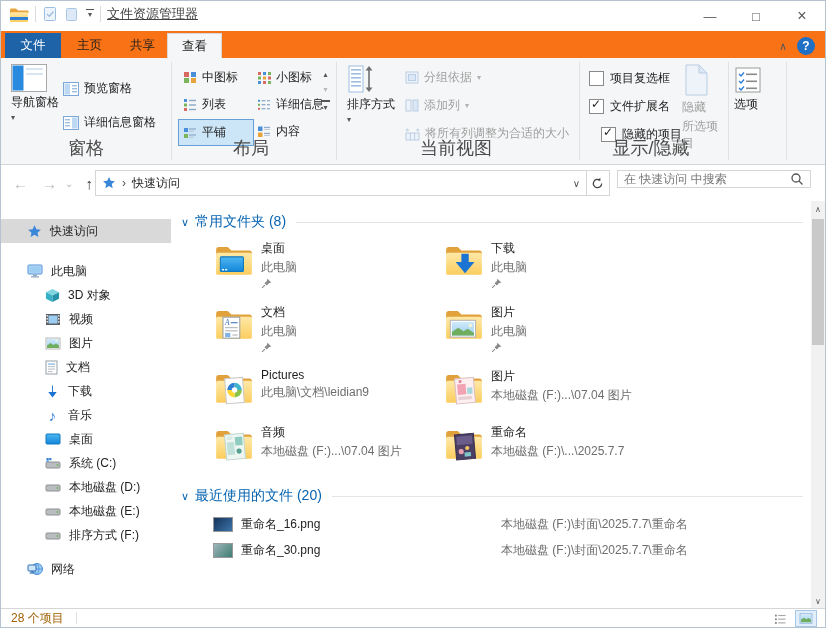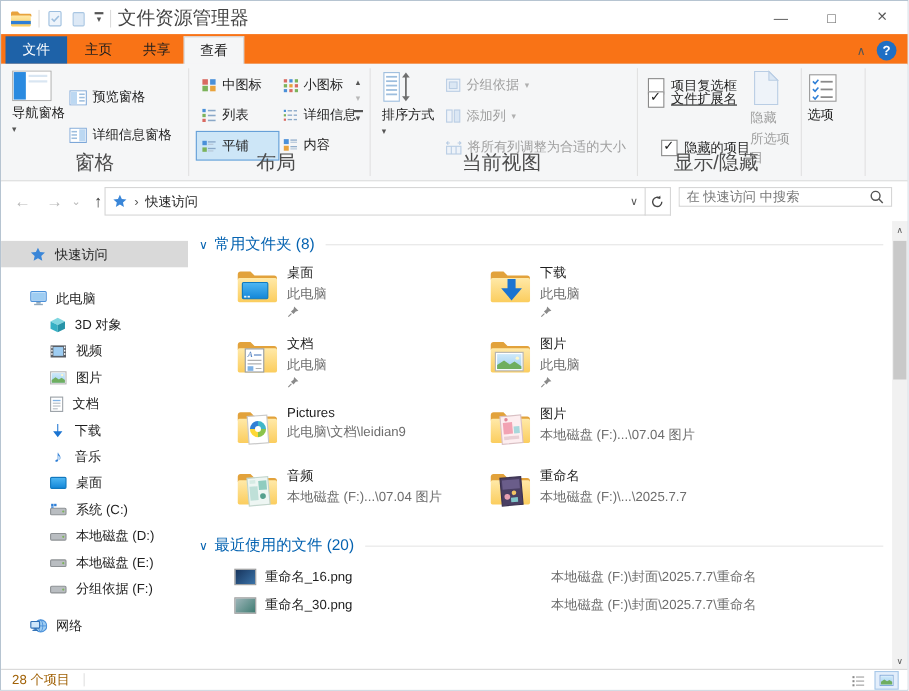--- a/index.html
+++ b/index.html
@@ -3,21 +3,21 @@
 <meta charset="utf-8">
 <style>
   html,body{margin:0;padding:0;}
   body{width:826px;height:628px;position:relative;background:#fff;
        font-family:"Liberation Sans","DejaVu Sans",sans-serif;font-size:12px;color:#1e1e1e;overflow:hidden;}
   .window{position:absolute;inset:0;border:1px solid #b6c4d1;box-sizing:border-box;background:#fff;}
   
   .titlebar{position:absolute;left:0;top:0;right:0;height:30px;background:#fff;}
   .qat{position:absolute;left:8px;top:4px;display:flex;align-items:center;gap:6px;}
   .qat .sep{width:1px;height:16px;background:#dcdcdc;}
-  .win-title{color:#444;font-size:17px;}
+  .win-title{color:#444;font-size:13px;text-decoration:underline;}
   .winctl{position:absolute;top:0;right:0;display:flex;}
   .winctl .btn{width:46px;height:30px;display:flex;align-items:center;justify-content:center;color:#5a5a5a;font-size:13px;}
   
   .tabrow{position:absolute;left:0;top:30px;right:0;height:27px;background:#f97316;border-bottom:1px solid #d8d8d8;}
   .tab-file{position:absolute;left:4px;top:2px;width:56px;height:25px;background:#1e62a8;color:#fff;
             display:flex;align-items:center;justify-content:center;font-size:12.5px;}
   .tab{position:absolute;top:2px;height:25px;padding:0 14px;display:flex;align-items:center;color:#1e1e1e;font-size:12.5px;}
   .tab.active{background:#f5f6f7;border:1px solid #d8d8d8;border-bottom:none;}
   .ribbon-ctl{position:absolute;top:36px;display:flex;align-items:center;gap:10px;right:10px;}
   .chev-collapse{color:#555;font-size:11px;}
@@ -337,21 +337,21 @@
           <line x1="9.6" y1="6" x2="9.6" y2="13" stroke="#b9cde4"></line>
         </svg>
       <span>将所有列调整为合适的大小</span>
     </div>
     <div class="grouplabel" style="left:395px;width:120px;">当前视图</div>
 
     <div class="cbrow" style="left:588px;top:12px;">
       <span class="cb"></span>
       <span>项目复选框</span>
     </div>
-    <div class="cbrow" style="left:588px;top:24px;text-decoration:underline;">
+    <div class="cbrow" style="left:588px;top:40px;">
       <span class="cb checked"></span>
       <span>文件扩展名</span>
     </div>
     <div class="cbrow" style="left:600px;top:68px;">
       <span class="cb checked"></span>
       <span>隐藏的项目</span>
     </div>
     <div class="bigbtn disabled" style="left:681px;top:5px;width:46px;">
       <span>
         <svg width="28" height="34" viewBox="0 0 28 34">
@@ -502,21 +502,21 @@
           <rect x="1" y="4" width="14" height="6" rx="1" fill="#b9bdc1" stroke="#8d9194"></rect>
           <circle cx="12.5" cy="7" r="1" fill="#7cb35b"></circle>
         </svg>
       <span class="lbl">本地磁盘 (E:)</span>
     </div>
     <div class="side-item lvl1">
       <svg width="16" height="12" viewBox="0 0 16 12">
           <rect x="1" y="4" width="14" height="6" rx="1" fill="#b9bdc1" stroke="#8d9194"></rect>
           <circle cx="12.5" cy="7" r="1" fill="#7cb35b"></circle>
         </svg>
-      <span class="lbl">分组依据 (F:)</span>
+      <span class="lbl">排序方式 (F:)</span>
     </div>
     <div class="side-item lvl0 gap10">
       <svg width="16" height="14" viewBox="0 0 16 14">
           <circle cx="10" cy="7" r="5.5" fill="#9ecdf2" stroke="#4a90d9"></circle>
           <path d="M4.5 7 h11 M10 1.5 c-2.5 2-2.5 9 0 11 M10 1.5 c2.5 2 2.5 9 0 11" stroke="#4a90d9" fill="none" stroke-width=".8"></path>
           <rect x="1" y="3" width="8" height="6" rx=".8" fill="#cfe6f9" stroke="#2f6fb4"></rect>
           <rect x="3.5" y="9.3" width="3" height="1.2" fill="#2f6fb4"></rect>
           <rect x="2.5" y="10.6" width="5" height="1" fill="#2f6fb4"></rect>
         </svg>
       <span class="lbl">网络</span>

